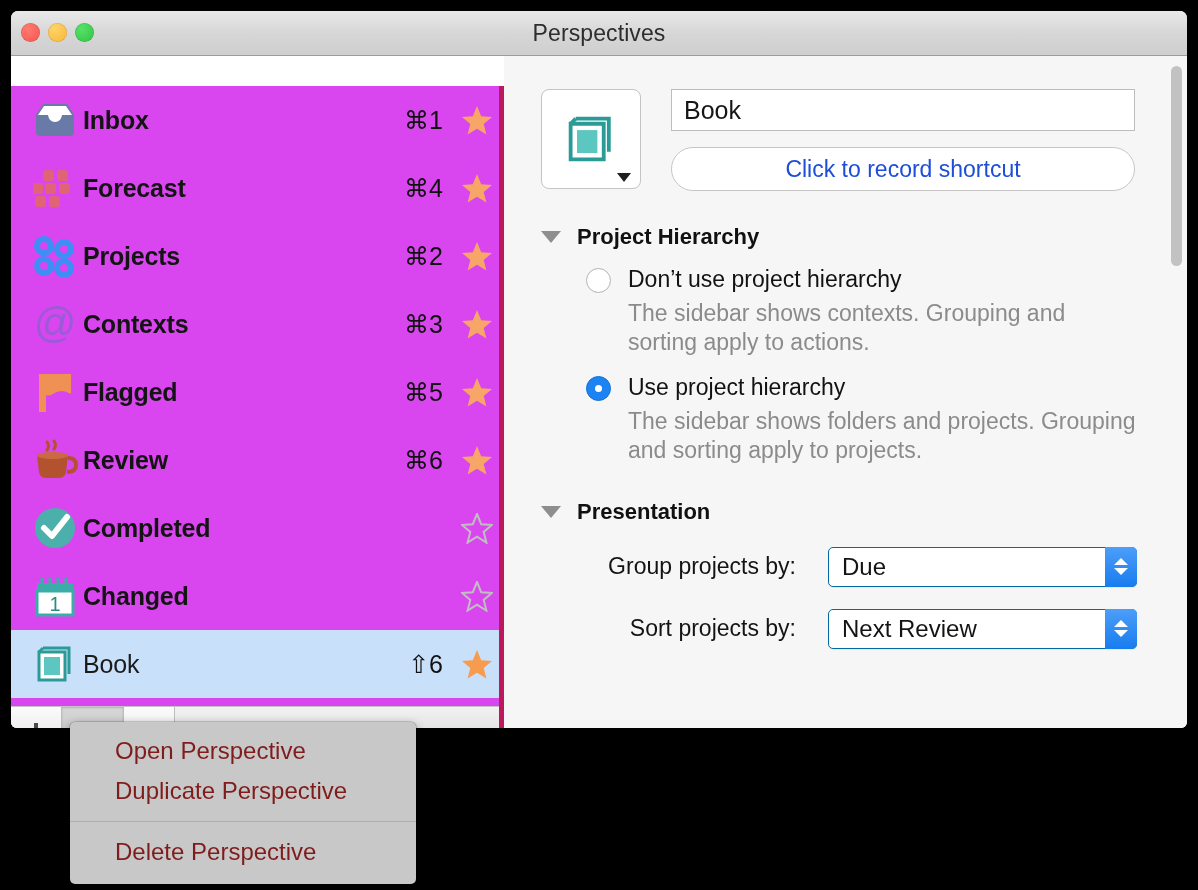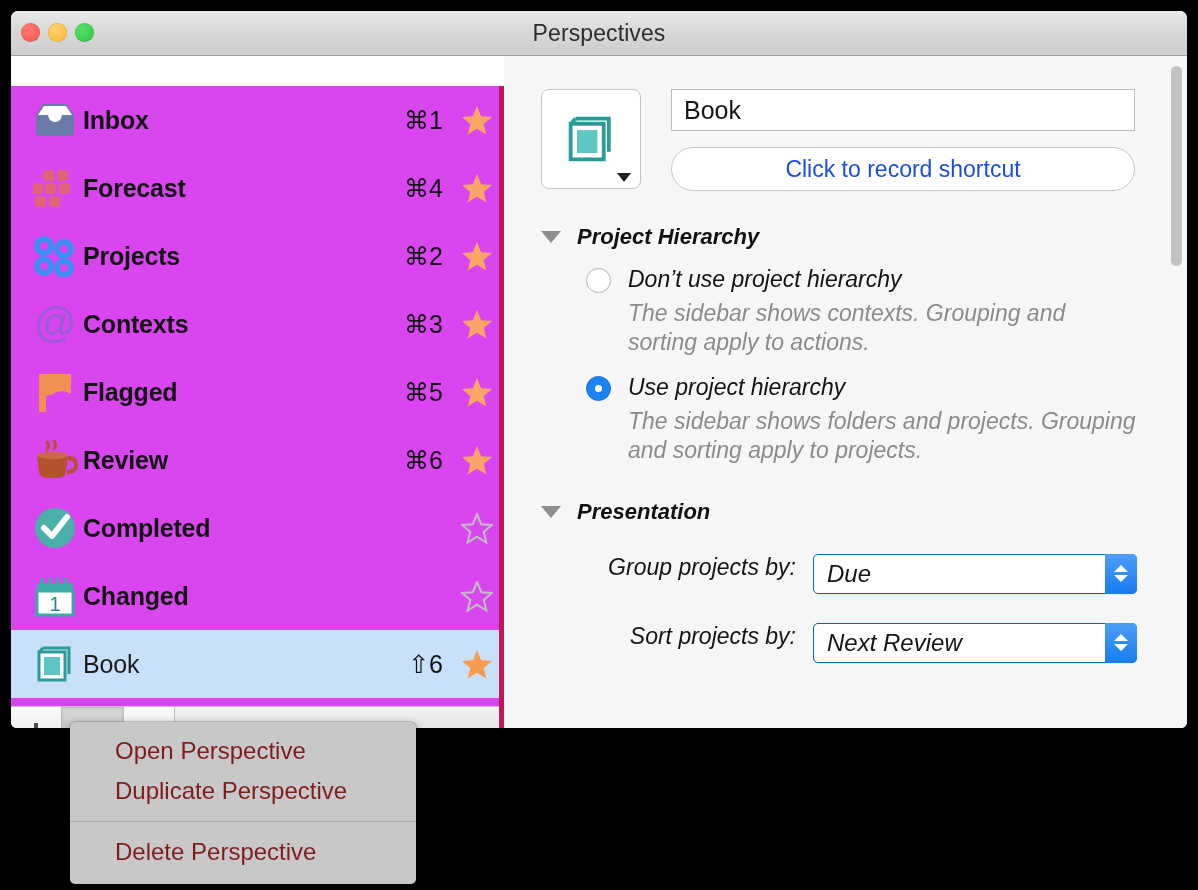--- a/index.html
+++ b/index.html
@@ -133,21 +133,21 @@
     margin-top: 16px;
     height: 44px;
     background: #fff;
     border: 1px solid #c6c6c6;
     border-radius: 22px;
     box-sizing: border-box;
     display: flex; align-items: center; justify-content: center;
     font-size: 23px; color: #1d4ed8;
   }
 
-  .section { padding-left: 37px; padding-right: 50px; font-style: italic; }
+  .section { padding-left: 37px; padding-right: 50px; }
   .sectitle { display: flex; align-items: center; margin-top: 33px; }
   .discl {
     width: 0; height: 0;
     border-left: 10px solid transparent;
     border-right: 10px solid transparent;
     border-top: 12px solid #8e8e8e;
     margin-right: 16px;
   }
   .sectitle .stxt { font-size: 22px; font-weight: bold; color: #111; }
 
@@ -163,21 +163,21 @@
     display: flex; align-items: center; justify-content: center;
   }
   .radio.on::after { content: ""; width: 7px; height: 7px; border-radius: 50%; background: #fff; }
   .radiorow .rlabel { margin-left: 17px; font-size: 23px; color: #121212; }
   .rdesc {
     margin-top: 6px; padding-left: 87px;
     font-size: 23px; color: #8b8b8b; line-height: 1.28;
     max-width: 540px;
   }
 
-  .formrow { display: flex; margin-top: 29px; padding-left: 45px; }
+  .formrow { display: flex; align-items: center; margin-top: 22px; padding-left: 45px; gap: 15px; }
   .flabel { font-size: 23px; color: #141414; width: 210px; text-align: right; flex: 0 0 210px; }
   .popup {
     margin-left: 17px; flex: 1 1 auto; max-width: 350px;
     height: 40px; background: #fff;
     border: 1px solid #0369a1; border-radius: 5px;
     position: relative; box-sizing: border-box;
     display: flex; align-items: center;
     padding-left: 13px;
     font-size: 24px; color: #141414;
     box-shadow: 0 1px 1px rgba(0,0,0,0.06);

